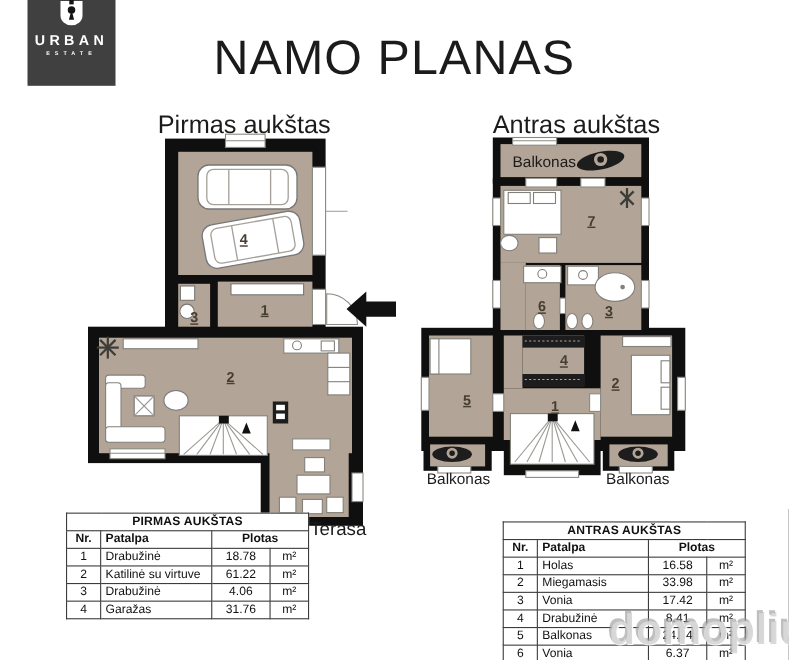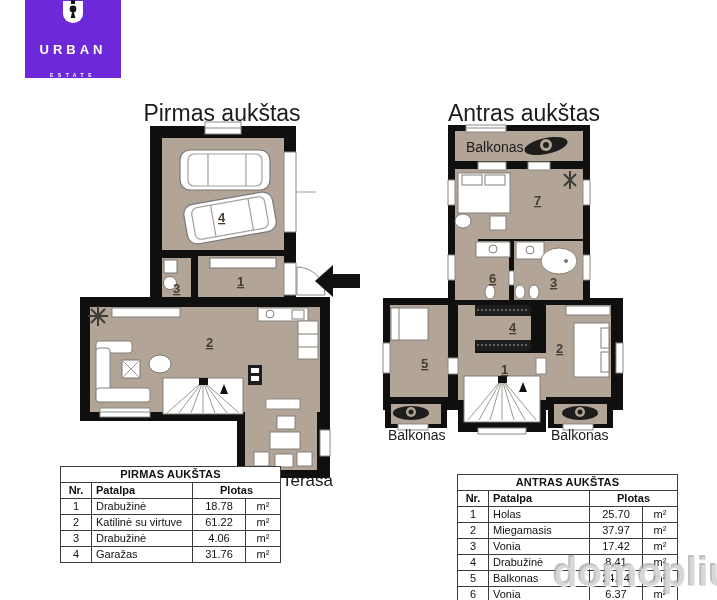--- a/index.html
+++ b/index.html
@@ -1,22 +1,22 @@
 <!DOCTYPE html>
 <html><head>
 <meta charset="utf-8">
 <style>
   html,body{margin:0;padding:0;background:#888;}
   .canvas{
     position:relative;width:717px;height:600px;background:#ffffff;
     overflow:hidden;font-family:"Liberation Sans",sans-serif;margin:0 auto;
   }
   
-  .logo{position:absolute;left:25px;top:0;width:96px;height:78px;background:#6d28d9;
-        display:flex;flex-direction:column;align-items:center;justify-content:space-between;}
+  .logo{position:absolute;left:25px;top:0;width:80px;height:78px;background:#404040;
+        display:flex;flex-direction:column;align-items:center;justify-content:flex-start;}
   .logo .brand{color:#fff;font-size:13px;font-weight:bold;letter-spacing:4px;margin-top:3px;}
   .logo .sub{color:#fff;font-size:5px;font-weight:bold;letter-spacing:4.5px;margin-top:2px;}
   
   .main-title{position:absolute;left:0;top:28px;width:717px;text-align:center;
         font-size:44px;font-weight:300;letter-spacing:1px;color:#1b1b1b;}
   .floor-heading{position:absolute;top:100px;width:220px;text-align:center;
         font-size:23px;font-weight:400;color:#1b1b1b;}
   .floor-heading.first{left:112px;}
   .floor-heading.second{left:414px;}
   
@@ -47,20 +47,21 @@
     <svg width="26" height="26" viewBox="0 0 26 26">
       <path d="M3 1 h20 v13 a10 9 0 0 1 -20 0 Z" fill="#fff"></path>
       <rect x="11" y="0" width="4" height="4" fill="#141416"></rect>
       <circle cx="13" cy="9" r="3.4" fill="#141416"></circle>
       <path d="M13 9 L10.6 18 h4.8 Z" fill="#141416"></path>
     </svg>
     <div class="brand">URBAN</div>
     <div class="sub">ESTATE</div>
   </div>
 
+  <div class="main-title">NAMO PLANAS</div>
   <div class="floor-heading first">Pirmas aukštas</div>
   <div class="floor-heading second">Antras aukštas</div>
 
   <svg style="position:absolute;left:70px;top:120px;" width="300" height="372" viewBox="0 0 300 372">
 
     <g>
       <rect x="80" y="6" width="146" height="186" fill="#0f0f0f"></rect>
       <rect x="10" y="177" width="250" height="124" fill="#0f0f0f"></rect>
       <rect x="167" y="278" width="93" height="80" fill="#0f0f0f"></rect>
     </g>
@@ -344,27 +345,27 @@
       <td class="tbl-title" colspan="4">ANTRAS AUKŠTAS</td>
     </tr>
     <tr class="hdr">
       <td class="col-nr">Nr.</td>
       <td class="col-name">Patalpa</td>
       <td class="col-area" colspan="2">Plotas</td>
     </tr>
     <tr>
       <td class="col-nr">1</td>
       <td class="col-name">Holas</td>
-      <td class="col-area">25.70</td>
+      <td class="col-area">16.58</td>
       <td class="col-unit">m²</td>
     </tr>
     <tr>
       <td class="col-nr">2</td>
       <td class="col-name">Miegamasis</td>
-      <td class="col-area">37.97</td>
+      <td class="col-area">33.98</td>
       <td class="col-unit">m²</td>
     </tr>
     <tr>
       <td class="col-nr">3</td>
       <td class="col-name">Vonia</td>
       <td class="col-area">17.42</td>
       <td class="col-unit">m²</td>
     </tr>
     <tr>
       <td class="col-nr">4</td>

